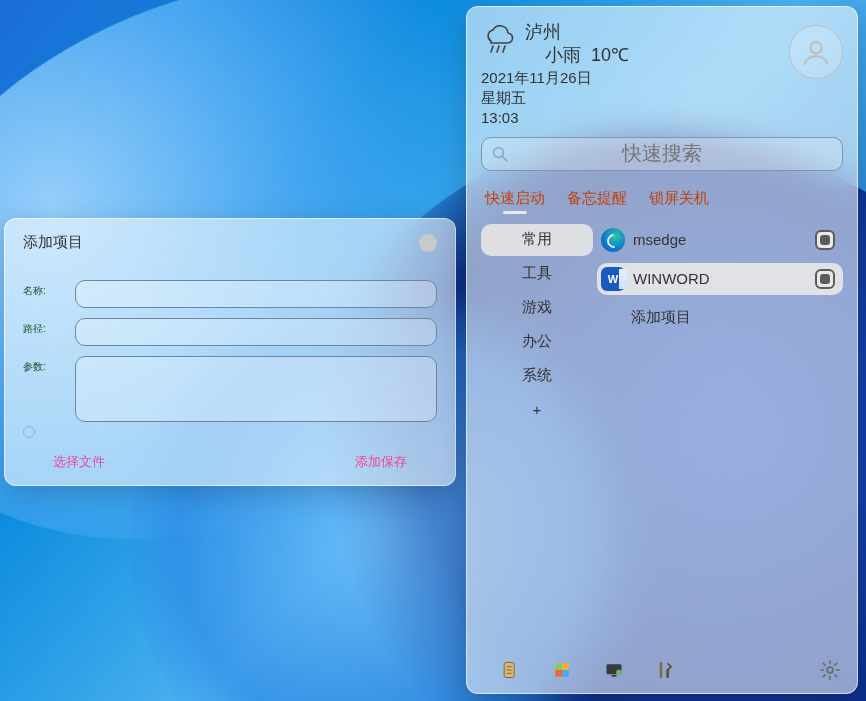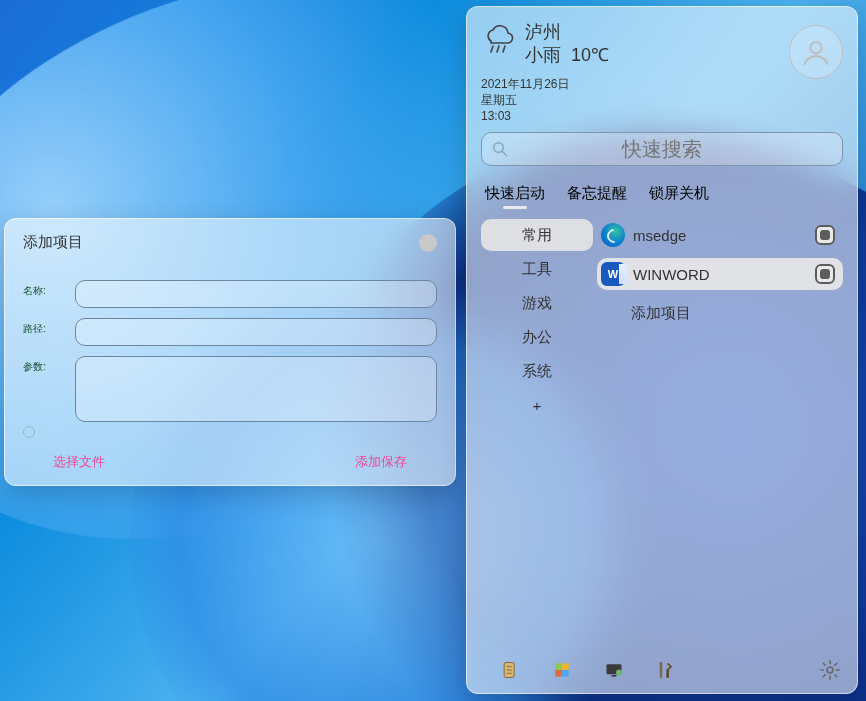--- a/index.html
+++ b/index.html
@@ -44,31 +44,31 @@
     .dlg-info { width: 12px; height: 12px; border: 1.5px solid #9db1c9; border-radius: 50%; margin-top: -6px; }
     .dlg-footer { margin-top: auto; display: flex; padding: 0 30px 2px; }
     .dlg-btn { font-size: 13px; color: #ec4899; cursor: pointer; user-select: none; }
     .dlg-footer .spacer { flex: 1; }
 
     
     .main { left: 466px; top: 6px; width: 392px; height: 688px; display: flex; flex-direction: column; padding: 14px 14px 10px; }
     .weather-row { display: flex; align-items: flex-start; gap: 10px; position: relative; }
     .cloud-icon { width: 34px; height: 30px; margin-top: 4px; }
     .weather-text { display: flex; flex-direction: column; font-size: 18px; color: #333; line-height: 1.3; }
-    .weather-sub { display: flex; gap: 10px; }
+    .weather-sub { display: flex; gap: 10px; margin-left: 20px; }
     .avatar { position: absolute; right: 0; top: 4px; width: 54px; height: 54px; border-radius: 50%; border: 1.5px solid #bfbfbf; display: flex; align-items: center; justify-content: center; background: rgba(255,255,255,.2); cursor: pointer;}
-    .date-block { margin-top: 8px; font-size: 12px; color: #333; line-height: 1.35; }
+    .date-block { margin-top: 0; font-size: 15px; color: #333; line-height: 1.35; }
     .search-wrap { margin-top: 8px; position: relative; }
     .search-input {
       width: 100%; height: 34px; border-radius: 10px; border: 1.5px solid #7f94ad;
       background: rgba(255,255,255,.25); text-align: center; font-size: 20px; color: #444;
       outline: none;
     }
     .search-icon { position: absolute; left: 10px; top: 50%; transform: translateY(-50%); width: 18px; height: 18px; opacity: .55; }
-    .tabs { display: flex; gap: 22px; margin-top: 18px; padding: 0 4px; font-size: 15px; color: #000000; }
+    .tabs { display: flex; gap: 22px; margin-top: 18px; padding: 0 4px; font-size: 15px; color: #c2410c; }
     .tab { cursor: pointer; padding-bottom: 6px; position: relative; }
     .tab.active::after { content: ""; position: absolute; left: 30%; right: 30%; bottom: 0; height: 3px; border-radius: 2px; background: #e9e9e9; }
     .ql-body { display: flex; margin-top: 10px; gap: 4px; flex: 1; min-height: 0; }
     .cat-col { display: flex; flex-direction: column; gap: 2px; }
     .cat-item { width: 112px; height: 32px; display: flex; align-items: center; justify-content: center; font-size: 15px; color: #333; border-radius: 10px; cursor: pointer; }
     .cat-item.active { background: rgba(230,230,230,.9); }
     .app-col { flex: 1; display: flex; flex-direction: column; gap: 7px; }
     .app-item { height: 32px; display: flex; align-items: center; gap: 8px; padding: 0 8px 0 4px; border-radius: 10px; cursor: pointer; font-size: 15px; color: #333; }
     .app-item:hover, .app-item.hovered { background: rgba(230,230,230,.95); }
     .app-icon { width: 24px; height: 24px; border-radius: 6px; display: flex; align-items: center; justify-content: center; color: #fff; font-size: 11px; font-weight: 600; }

